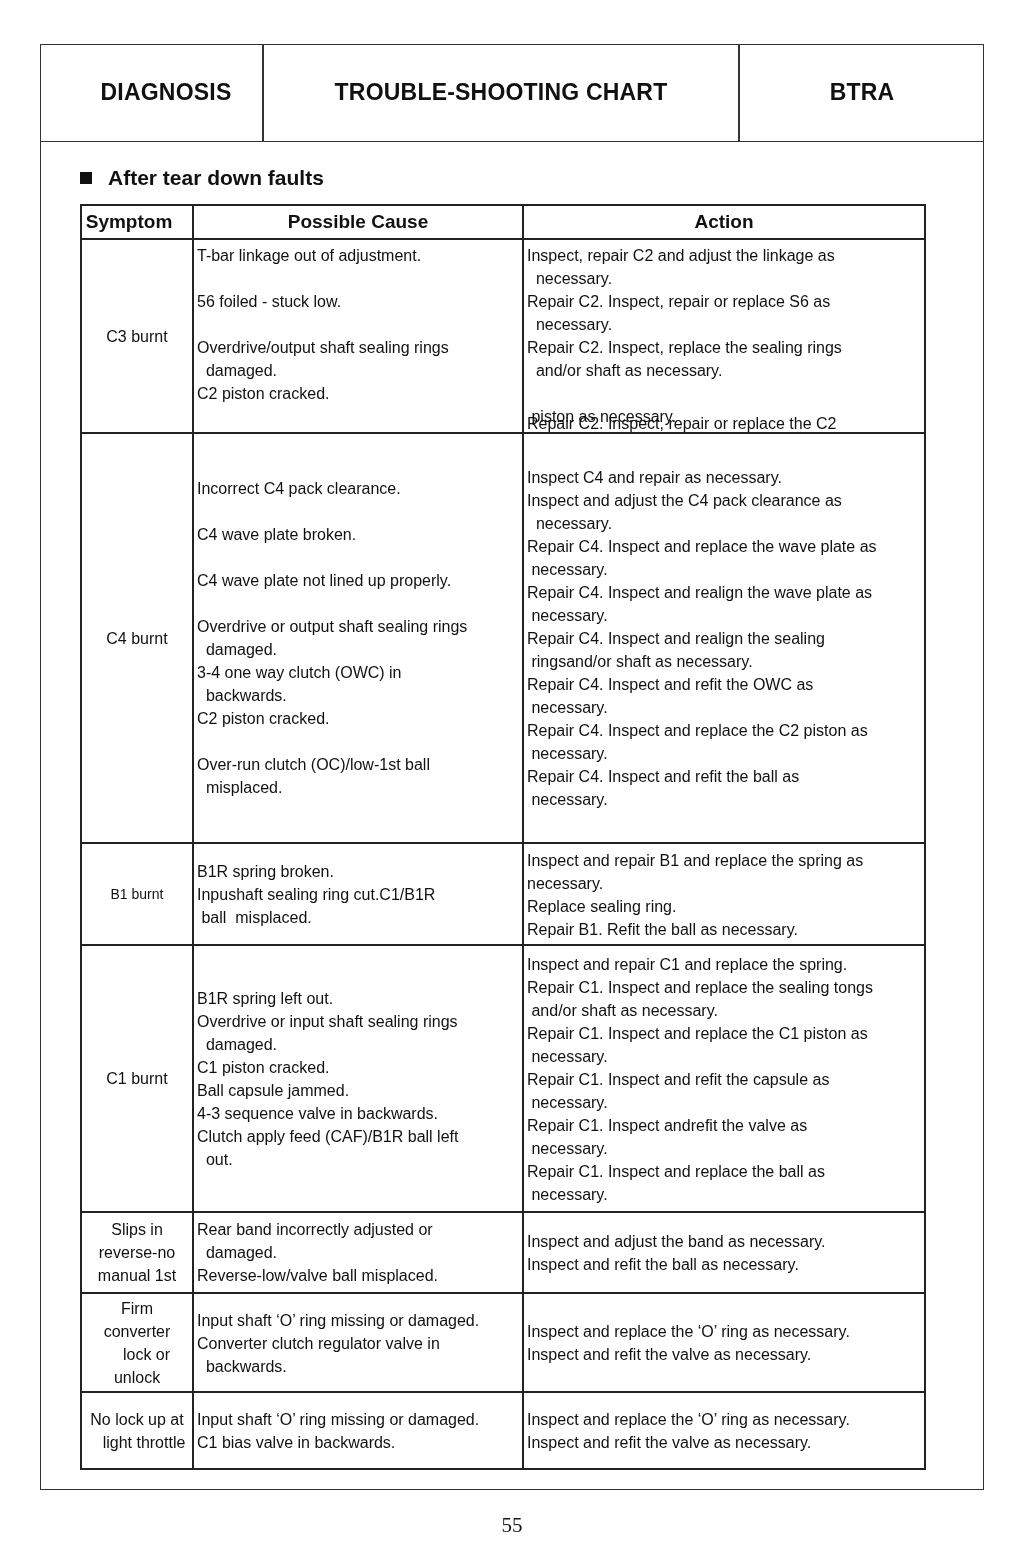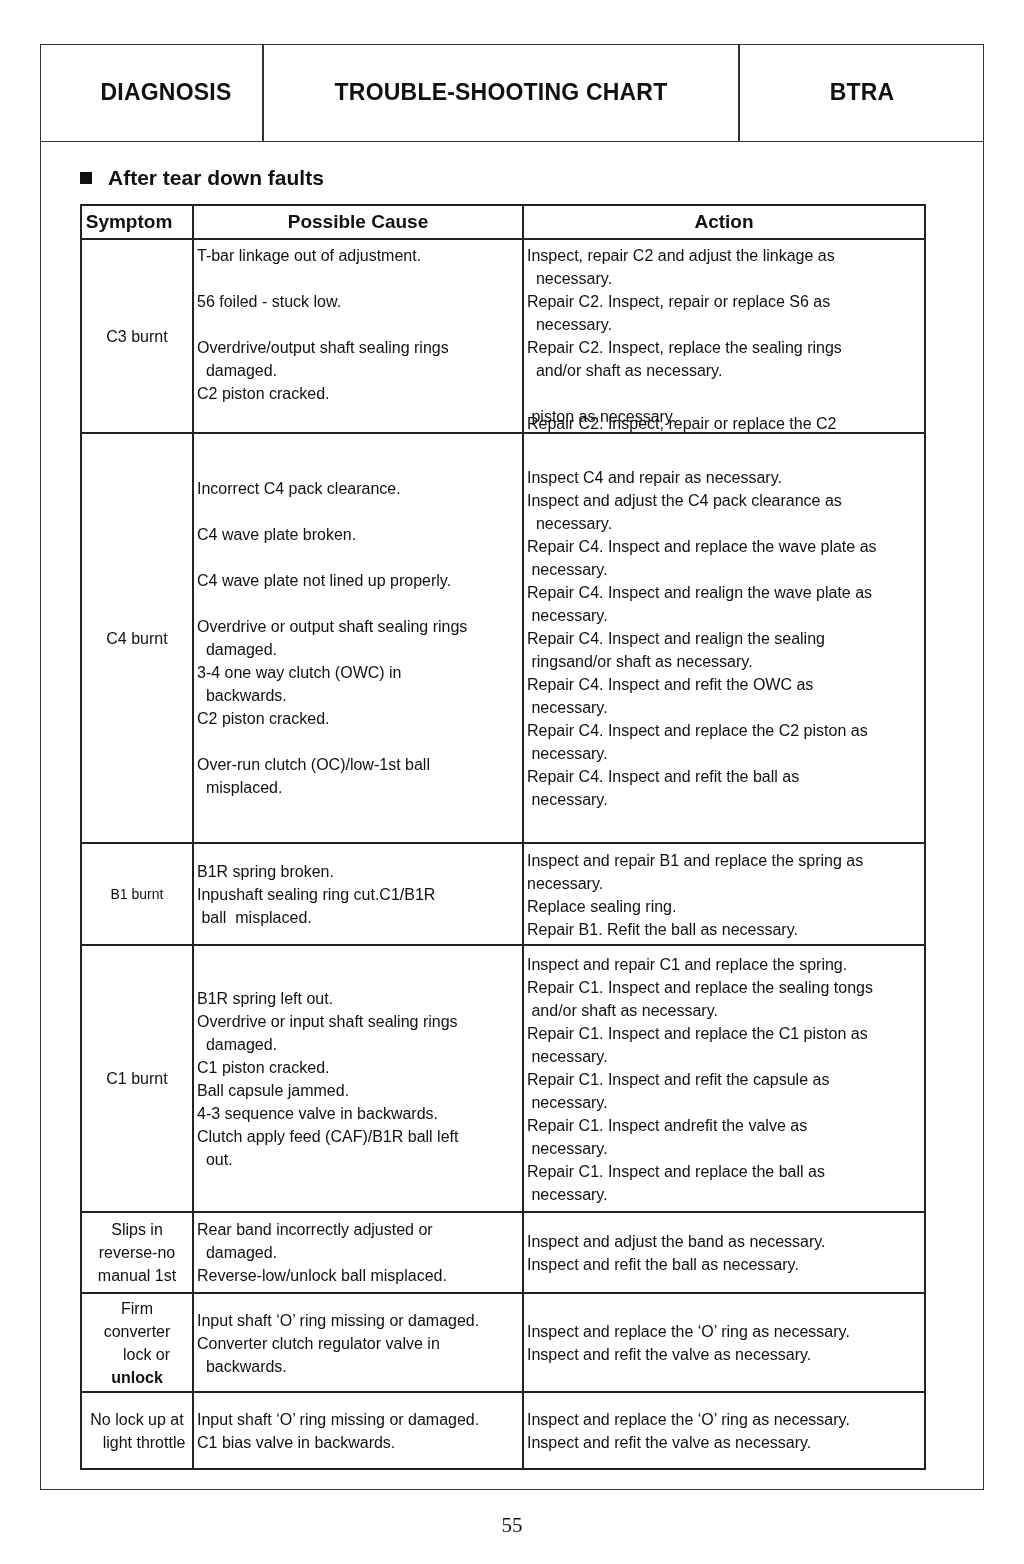--- a/index.html
+++ b/index.html
@@ -139,30 +139,30 @@
   <div class="ln" style="left:527px;top:1160px;">Repair C1. Inspect and replace the ball as</div>
   <div class="ln" style="left:527px;top:1183px;"> necessary.</div>
 </div>
 
 <div>
   <div class="ln" style="left:82px;width:110px;text-align:center;top:1218px;">Slips in</div>
   <div class="ln" style="left:82px;width:110px;text-align:center;top:1241px;">reverse-no</div>
   <div class="ln" style="left:82px;width:110px;text-align:center;top:1264px;">manual 1st</div>
   <div class="ln" style="left:197px;top:1218px;">Rear band incorrectly adjusted or</div>
   <div class="ln" style="left:197px;top:1241px;">  damaged.</div>
-  <div class="ln" style="left:197px;top:1264px;">Reverse-low/unlock ball misplaced.</div>
+  <div class="ln" style="left:197px;top:1264px;">Reverse-low/valve ball misplaced.</div>
   <div class="ln" style="left:527px;top:1230px;">Inspect and adjust the band as necessary.</div>
   <div class="ln" style="left:527px;top:1253px;">Inspect and refit the ball as necessary.</div>
 </div>
 
 <div>
   <div class="ln" style="left:82px;width:110px;text-align:center;top:1297px;">Firm</div>
   <div class="ln" style="left:82px;width:110px;text-align:center;top:1320px;">converter</div>
   <div class="ln" style="left:82px;width:129px;text-align:center;top:1343px;">lock or</div>
-  <div class="ln" style="left:82px;width:110px;text-align:center;top:1366px;font-weight:bold;">unlock</div>
+  <div class="ln" style="left:82px;width:110px;text-align:center;top:1366px;">unlock</div>
   <div class="ln" style="left:197px;top:1309px;">Input shaft ‘O’ ring missing or damaged.</div>
   <div class="ln" style="left:197px;top:1332px;">Converter clutch regulator valve in</div>
   <div class="ln" style="left:197px;top:1355px;">  backwards.</div>
   <div class="ln" style="left:527px;top:1320px;">Inspect and replace the ‘O’ ring as necessary.</div>
   <div class="ln" style="left:527px;top:1343px;">Inspect and refit the valve as necessary.</div>
 </div>
 
 <div>
   <div class="ln" style="left:82px;width:110px;text-align:center;top:1408px;">No lock up at</div>
   <div class="ln" style="left:82px;width:124px;text-align:center;top:1431px;">light throttle</div>

